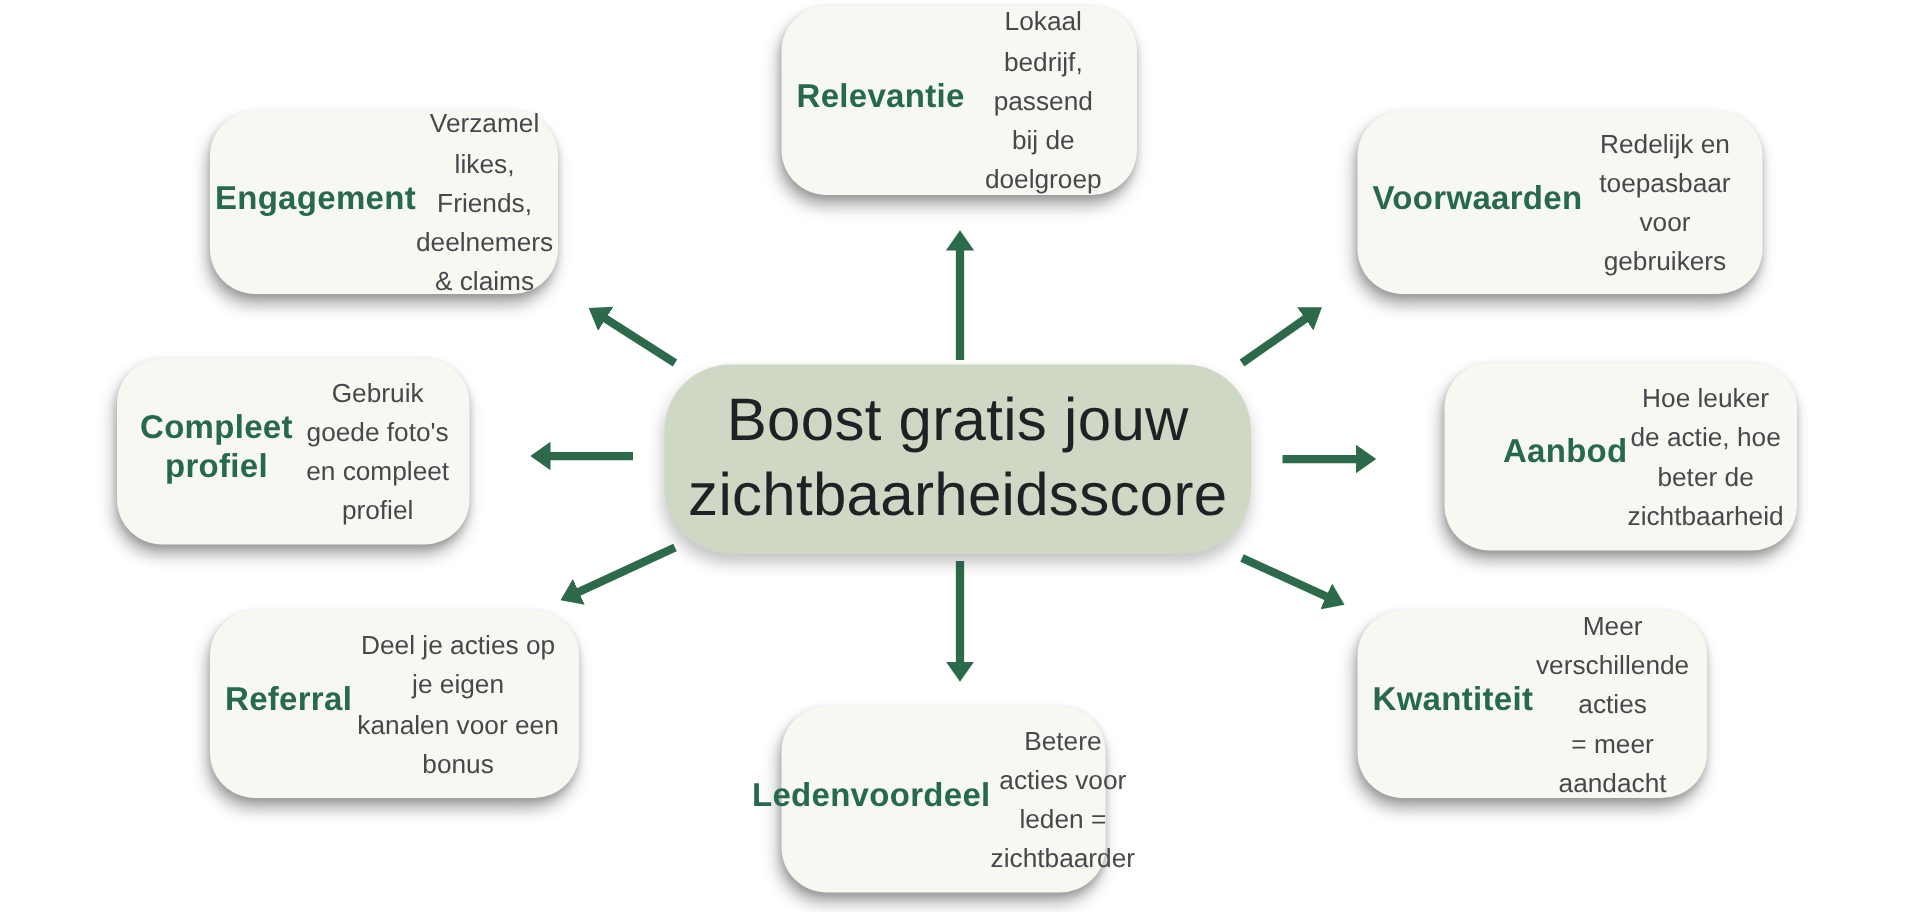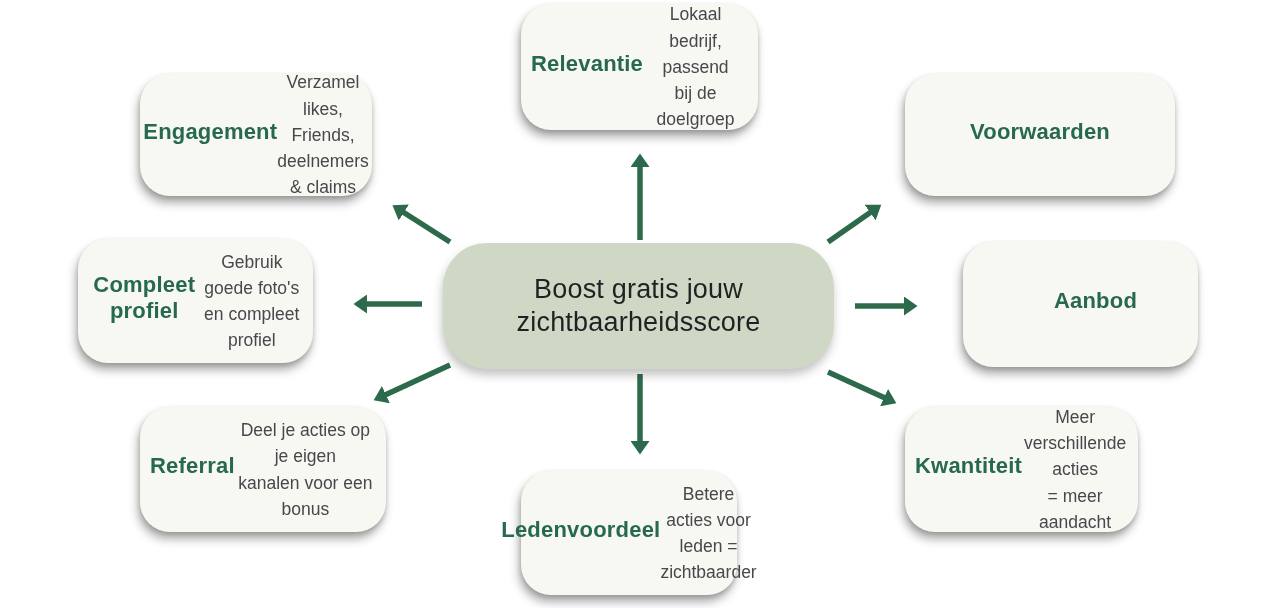--- a/index.html
+++ b/index.html
@@ -47,21 +47,21 @@
     position:absolute;
     left:443px;top:243px;width:391px;height:126px;
     background:var(--center-fill);
     border-radius:44px;
     box-shadow:-1px 6px 10px rgba(38,40,38,0.28);
     display:flex;justify-content:center;align-items:center;
     text-align:center;
   }
   .center-label{
     color:var(--center-text);
-    font-size:27px;font-weight:400;
+    font-size:40px;font-weight:400;
     line-height:1.24;
     white-space:pre-line;
     letter-spacing:0.2px;
   }
   
   .pos-relevantie{left:521px;top:4px;width:237px;height:126px;}
   .pos-engagement{left:140px;top:74px;width:232px;height:122px;}
   .pos-voorwaarden{left:905px;top:74px;width:270px;height:122px;}
   .pos-compleet-profiel{left:78px;top:239px;width:235px;height:124px;}
   .pos-aanbod{left:963px;top:242px;width:235px;height:125px;padding-left:40px;}
@@ -102,30 +102,34 @@
   </div>
 
   <div class="node pos-engagement">
     <h3 class="node-title">Engagement</h3>
     <p class="node-body">Verzamel likes, Friends,
 deelnemers &amp; claims</p>
   </div>
 
   <div class="node pos-voorwaarden">
     <h3 class="node-title">Voorwaarden</h3>
+    <p class="node-body">Redelijk en toepasbaar
+voor gebruikers</p>
   </div>
 
   <div class="node pos-compleet-profiel">
     <h3 class="node-title">Compleet profiel</h3>
     <p class="node-body">Gebruik goede foto's
 en compleet profiel</p>
   </div>
 
   <div class="node pos-aanbod">
     <h3 class="node-title">Aanbod</h3>
+    <p class="node-body">Hoe leuker de actie, hoe
+beter de zichtbaarheid</p>
   </div>
 
   <div class="node pos-referral">
     <h3 class="node-title">Referral</h3>
     <p class="node-body">Deel je acties op je eigen
 kanalen voor een bonus</p>
   </div>
 
   <div class="node pos-kwantiteit">
     <h3 class="node-title">Kwantiteit</h3>

